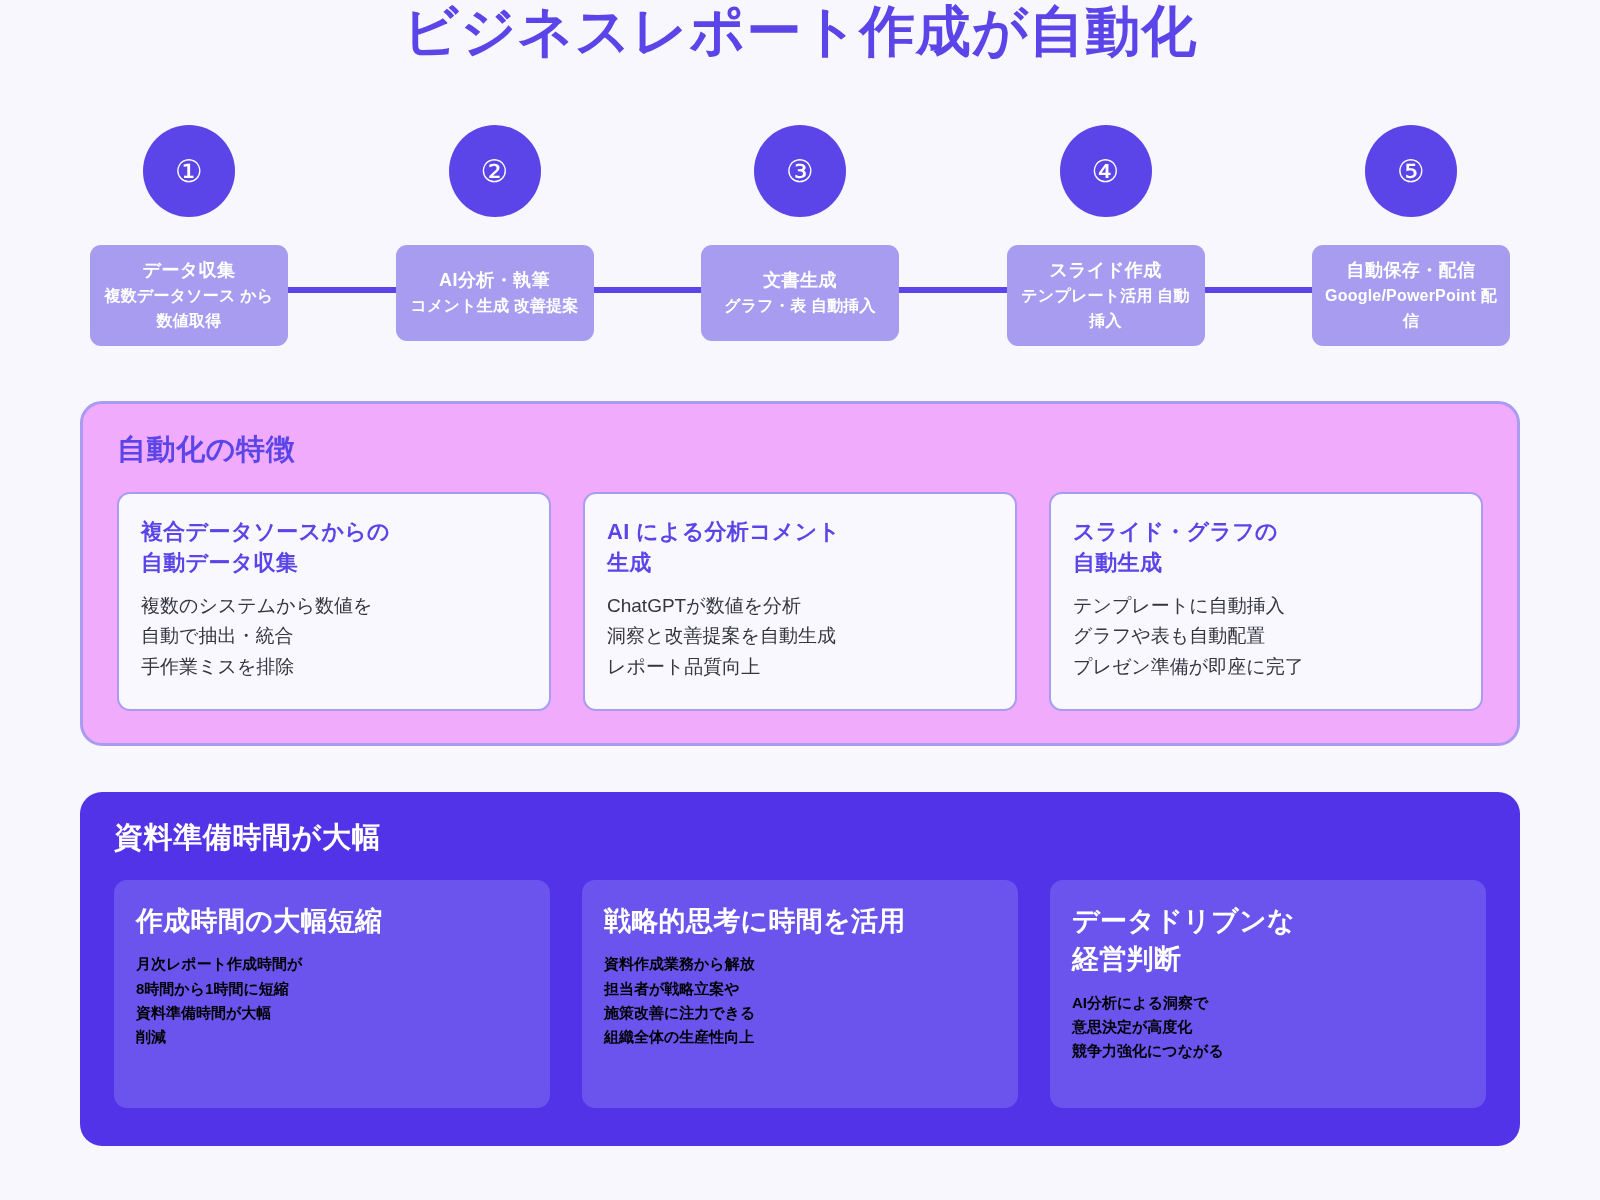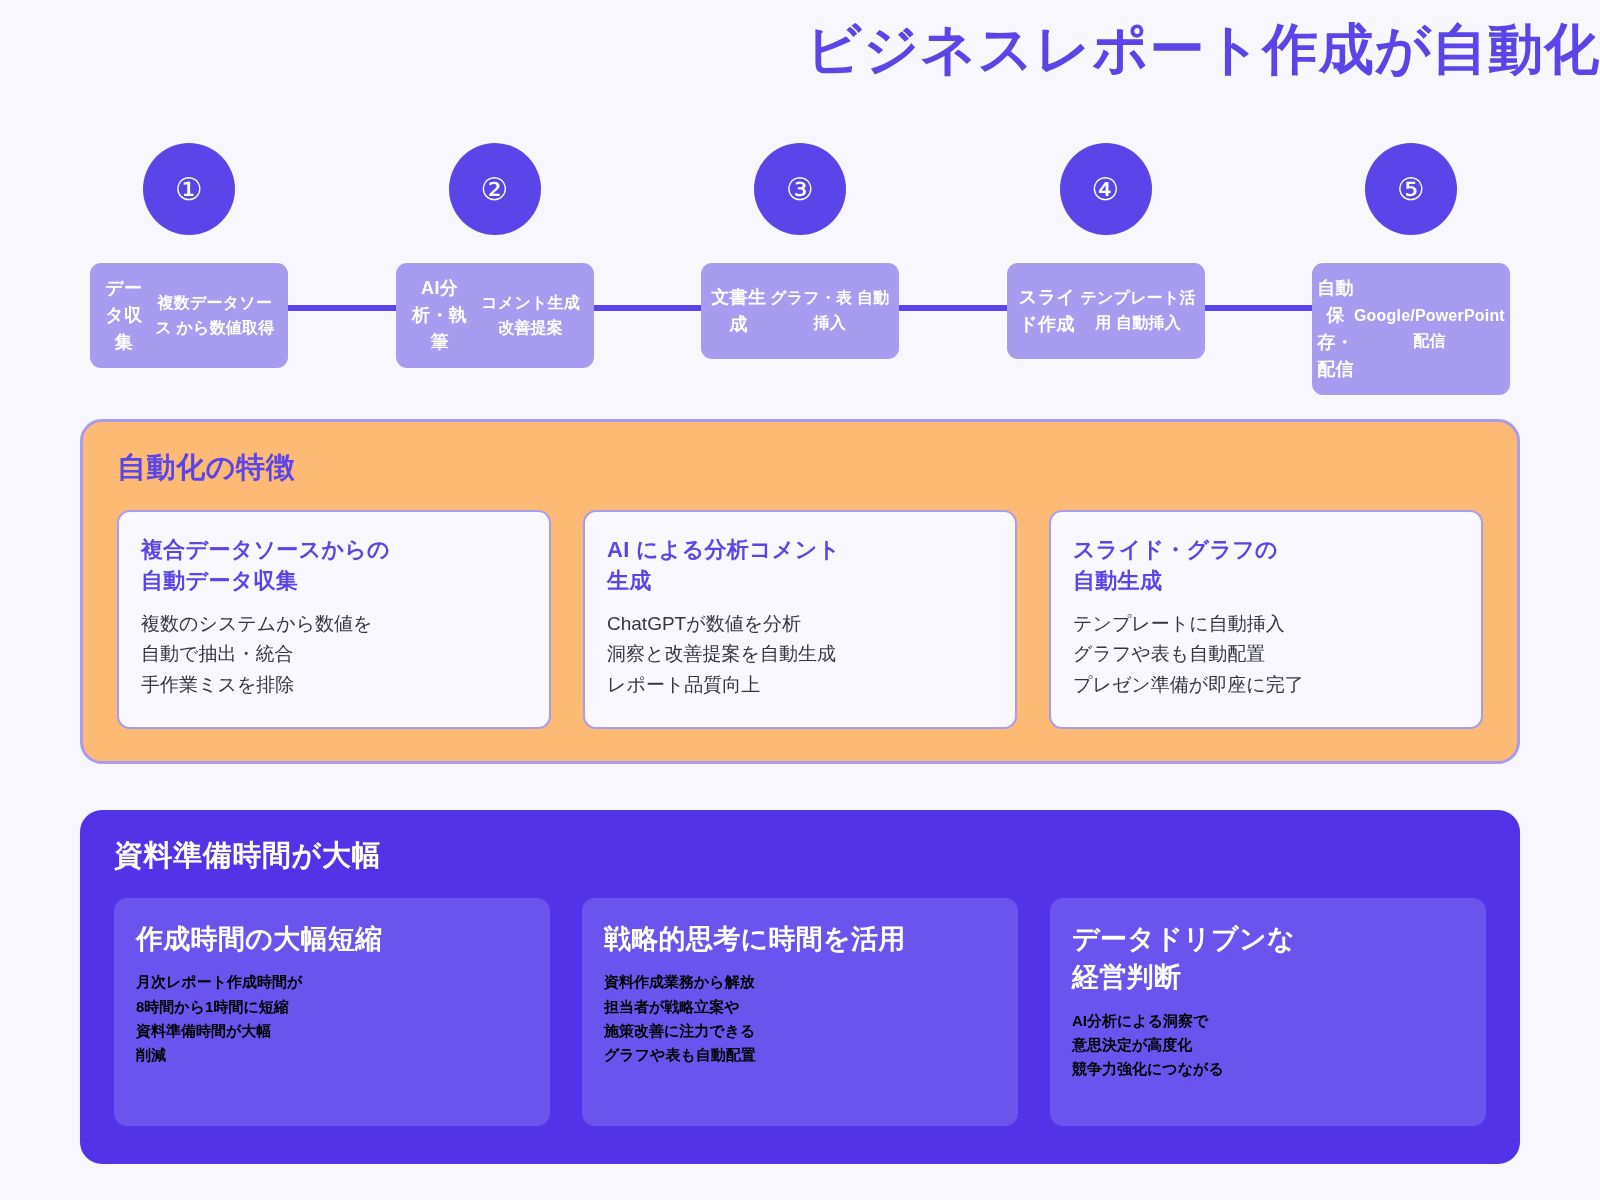--- a/index.html
+++ b/index.html
@@ -17,22 +17,21 @@
   }
 
   .page {
     position: relative;
     width: 1600px;
     height: 1200px;
   }
 
   
   .header {
-    padding-top: 18px;
-    text-align: right;
+    text-align: center;
   }
   .page-title {
     font-size: 55px;
     font-weight: 700;
     color: #5b45e8;
     letter-spacing: 1px;
     line-height: 1.15;
   }
   .page-subtitle {
     margin-top: 14px;
@@ -86,20 +85,21 @@
     font-family: "DejaVu Sans", sans-serif;
   }
   .step-box {
     margin-top: 28px;
     width: 198px;
     min-height: 96px;
     background: #a79cf0;
     border-radius: 11px;
     color: #ffffff;
     display: flex;
+    flex-direction: column;
     align-items: center;
     justify-content: center;
     padding: 12px 8px;
   }
   .step-title {
     font-size: 18px;
     font-weight: 700;
     line-height: 1.5;
     text-align: center;
     letter-spacing: 0.4px;
@@ -110,21 +110,21 @@
     line-height: 1.55;
     text-align: center;
     letter-spacing: 0.2px;
   }
 
   
   .features-panel {
     position: relative;
     margin: 56px auto 0;
     width: 1440px;
-    background: #fdba74;
+    background: #f0abfc;
     border: 3px solid #a79cf0;
     border-radius: 22px;
     padding: 26px 34px 32px;
   }
   .panel-heading {
     font-size: 29px;
     font-weight: 700;
     color: #5b45e8;
     letter-spacing: 0.6px;
     margin-bottom: 22px;
@@ -300,21 +300,21 @@
 8時間から1時間に短縮
 資料準備時間が大幅
 削減</div>
       </div>
 
       <div class="benefit-card">
         <div class="benefit-card-title">戦略的思考に時間を活用</div>
         <div class="benefit-card-body">資料作成業務から解放
 担当者が戦略立案や
 施策改善に注力できる
-グラフや表も自動配置</div>
+組織全体の生産性向上</div>
       </div>
 
       <div class="benefit-card">
         <div class="benefit-card-title">データドリブンな
 経営判断</div>
         <div class="benefit-card-body">AI分析による洞察で
 意思決定が高度化
 競争力強化につながる</div>
       </div>
 

